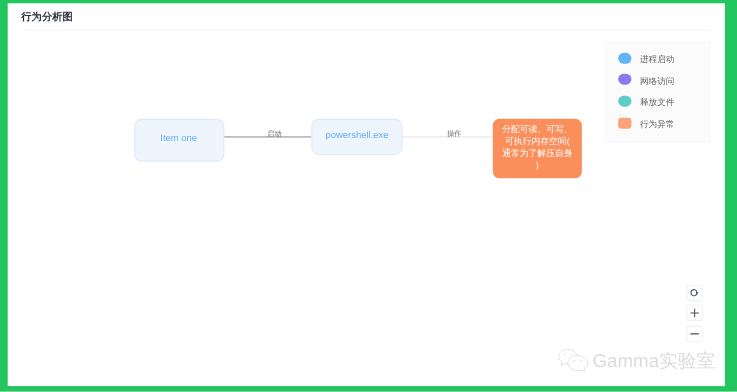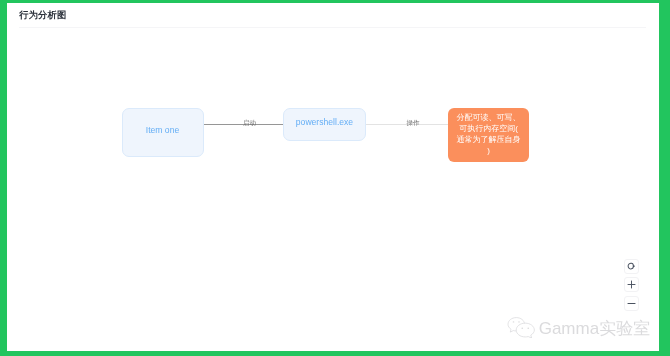--- a/index.html
+++ b/index.html
@@ -144,34 +144,52 @@
       <div class="card-title">行为分析图</div>
       <div class="card-divider"></div>
     </div>
     <div class="graph">
 
       <div class="edge-line" style="left:196px;top:94px;width:80px;background:#969696;"></div>
       <div class="edge-label" style="left:235px;top:89px;">启动</div>
       <div class="edge-line" style="left:359px;top:94px;width:82px;background:#e3e3e3;"></div>
       <div class="edge-label" style="left:398.5px;top:89px;">操作</div>
 
-      <div class="node node-blue" style="left:114.5px;top:77.5px;width:82px;height:49px;">
+      <div class="node node-blue" style="left:114.5px;top:77.5px;width:82px;height:39px;">
         <span>Item one</span>
       </div>
       <div class="node node-orange" style="left:441px;top:78px;width:81px;height:54px;">
         <span>分配可读、可写、
 可执行内存空间(
 通常为了解压自身
 )</span>
       </div>
       <div class="node node-blue" style="left:276px;top:77.5px;width:83px;height:33px;">
         <span>powershell.exe</span>
       </div>
     </div>
 
+    <div class="legend" style="left:543px;top:34px;width:96px;height:93px;">
+      <div class="legend-item" style="left:12.3px;top:10.5px;">
+        <span class="legend-swatch" style="background:#63b3f5"></span>
+        <span class="legend-label">进程启动</span>
+      </div>
+      <div class="legend-item" style="left:12.3px;top:30.2px;">
+        <span class="legend-swatch" style="background:#8b79ee"></span>
+        <span class="legend-label">网络访问</span>
+      </div>
+      <div class="legend-item" style="left:12.3px;top:49.9px;">
+        <span class="legend-swatch" style="background:#5fccc7"></span>
+        <span class="legend-label">释放文件</span>
+      </div>
+      <div class="legend-item" style="left:12.3px;top:69.6px;">
+        <span class="legend-swatch rect" style="background:#faa37b"></span>
+        <span class="legend-label">行为异常</span>
+      </div>
+    </div>
 
     <div class="zoom-btn" style="left:616.7px;top:255.7px;">
       <svg width="8.2" height="8.2" viewBox="0 0 16 16">
         <path d="M12.6 10.4A5.5 5.5 0 1 1 12.6 5.6" fill="none" stroke="#4a5260" stroke-width="2.0" stroke-linecap="butt"></path>
         <path d="M11.2 5.0 L16.2 8.0 L11.2 11.0 Z" fill="#4a5260"></path>
       </svg>
     </div>
     <div class="zoom-btn" style="left:616.7px;top:274.2px;">
       <svg width="9" height="9" viewBox="0 0 9 9">
         <path d="M4.5 1v7M1 4.5h7" stroke="#4a5260" stroke-width="0.95" stroke-linecap="round"></path>

